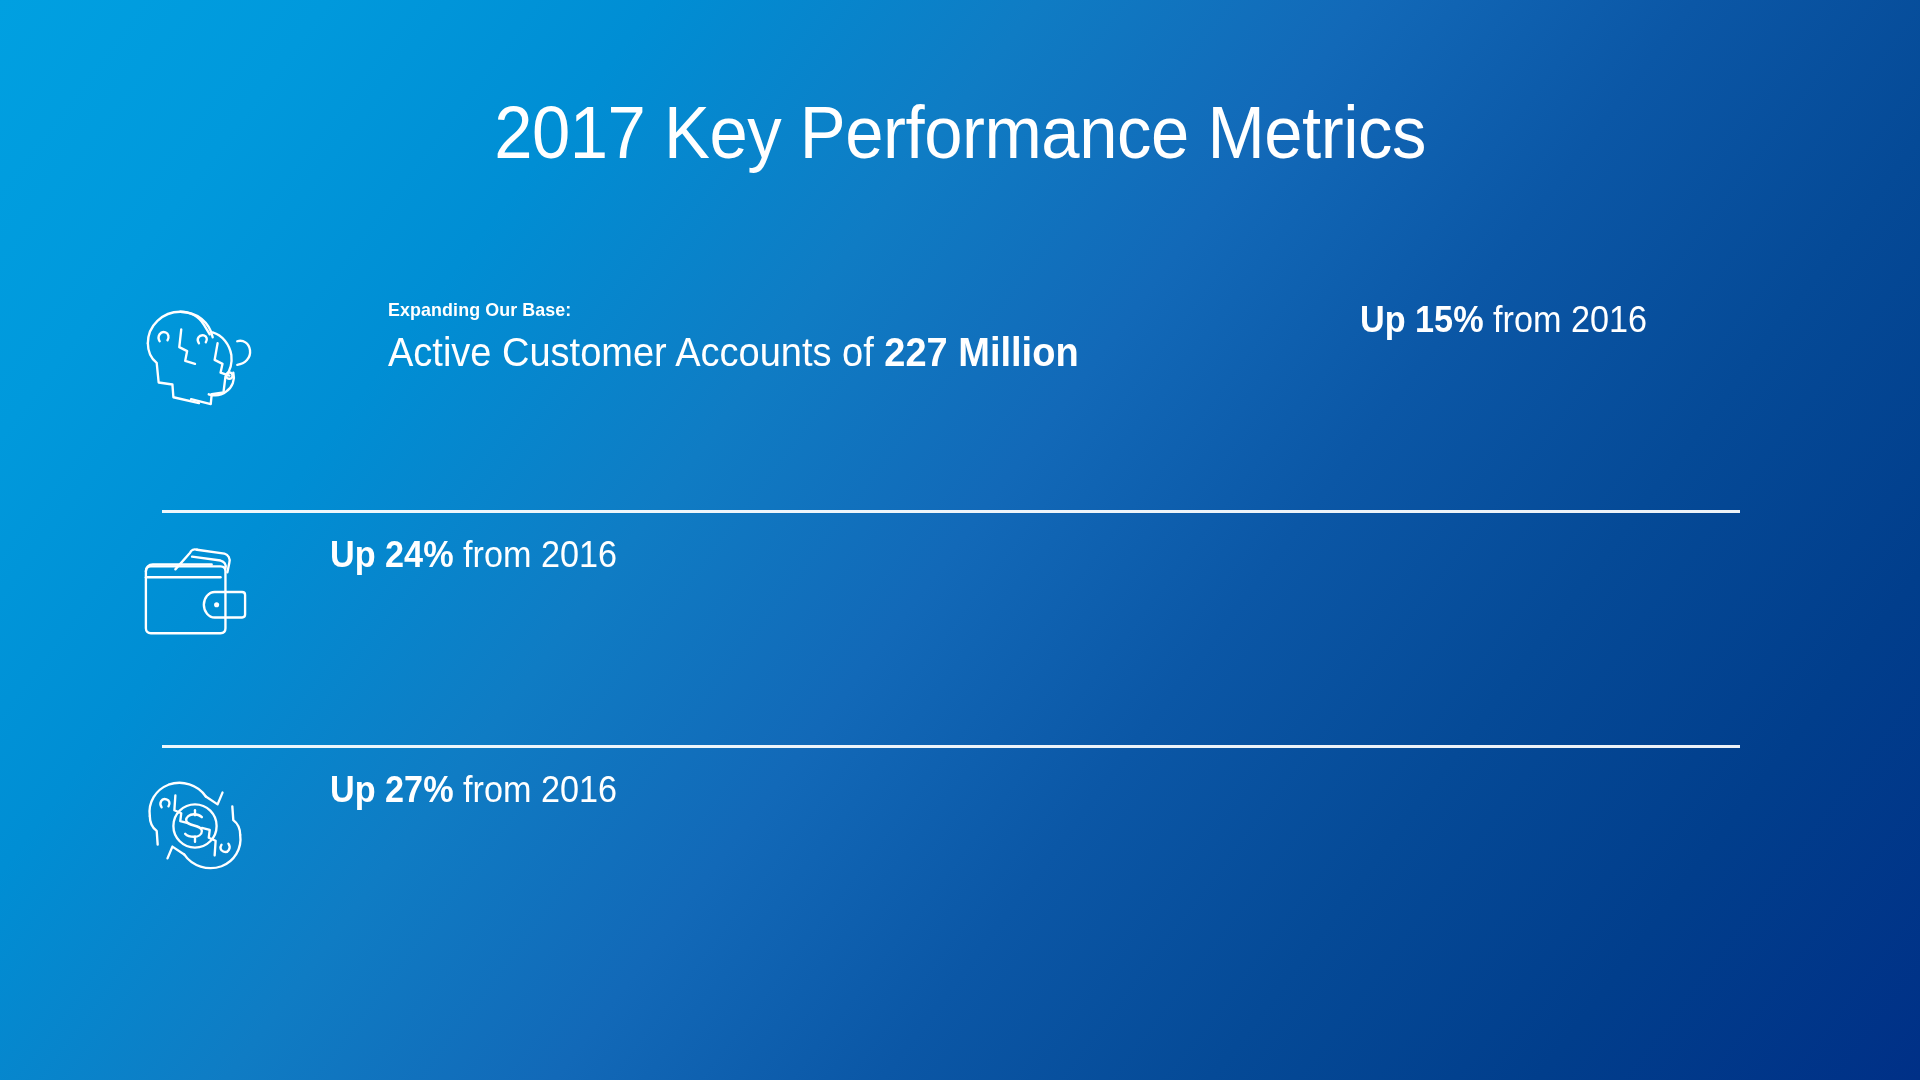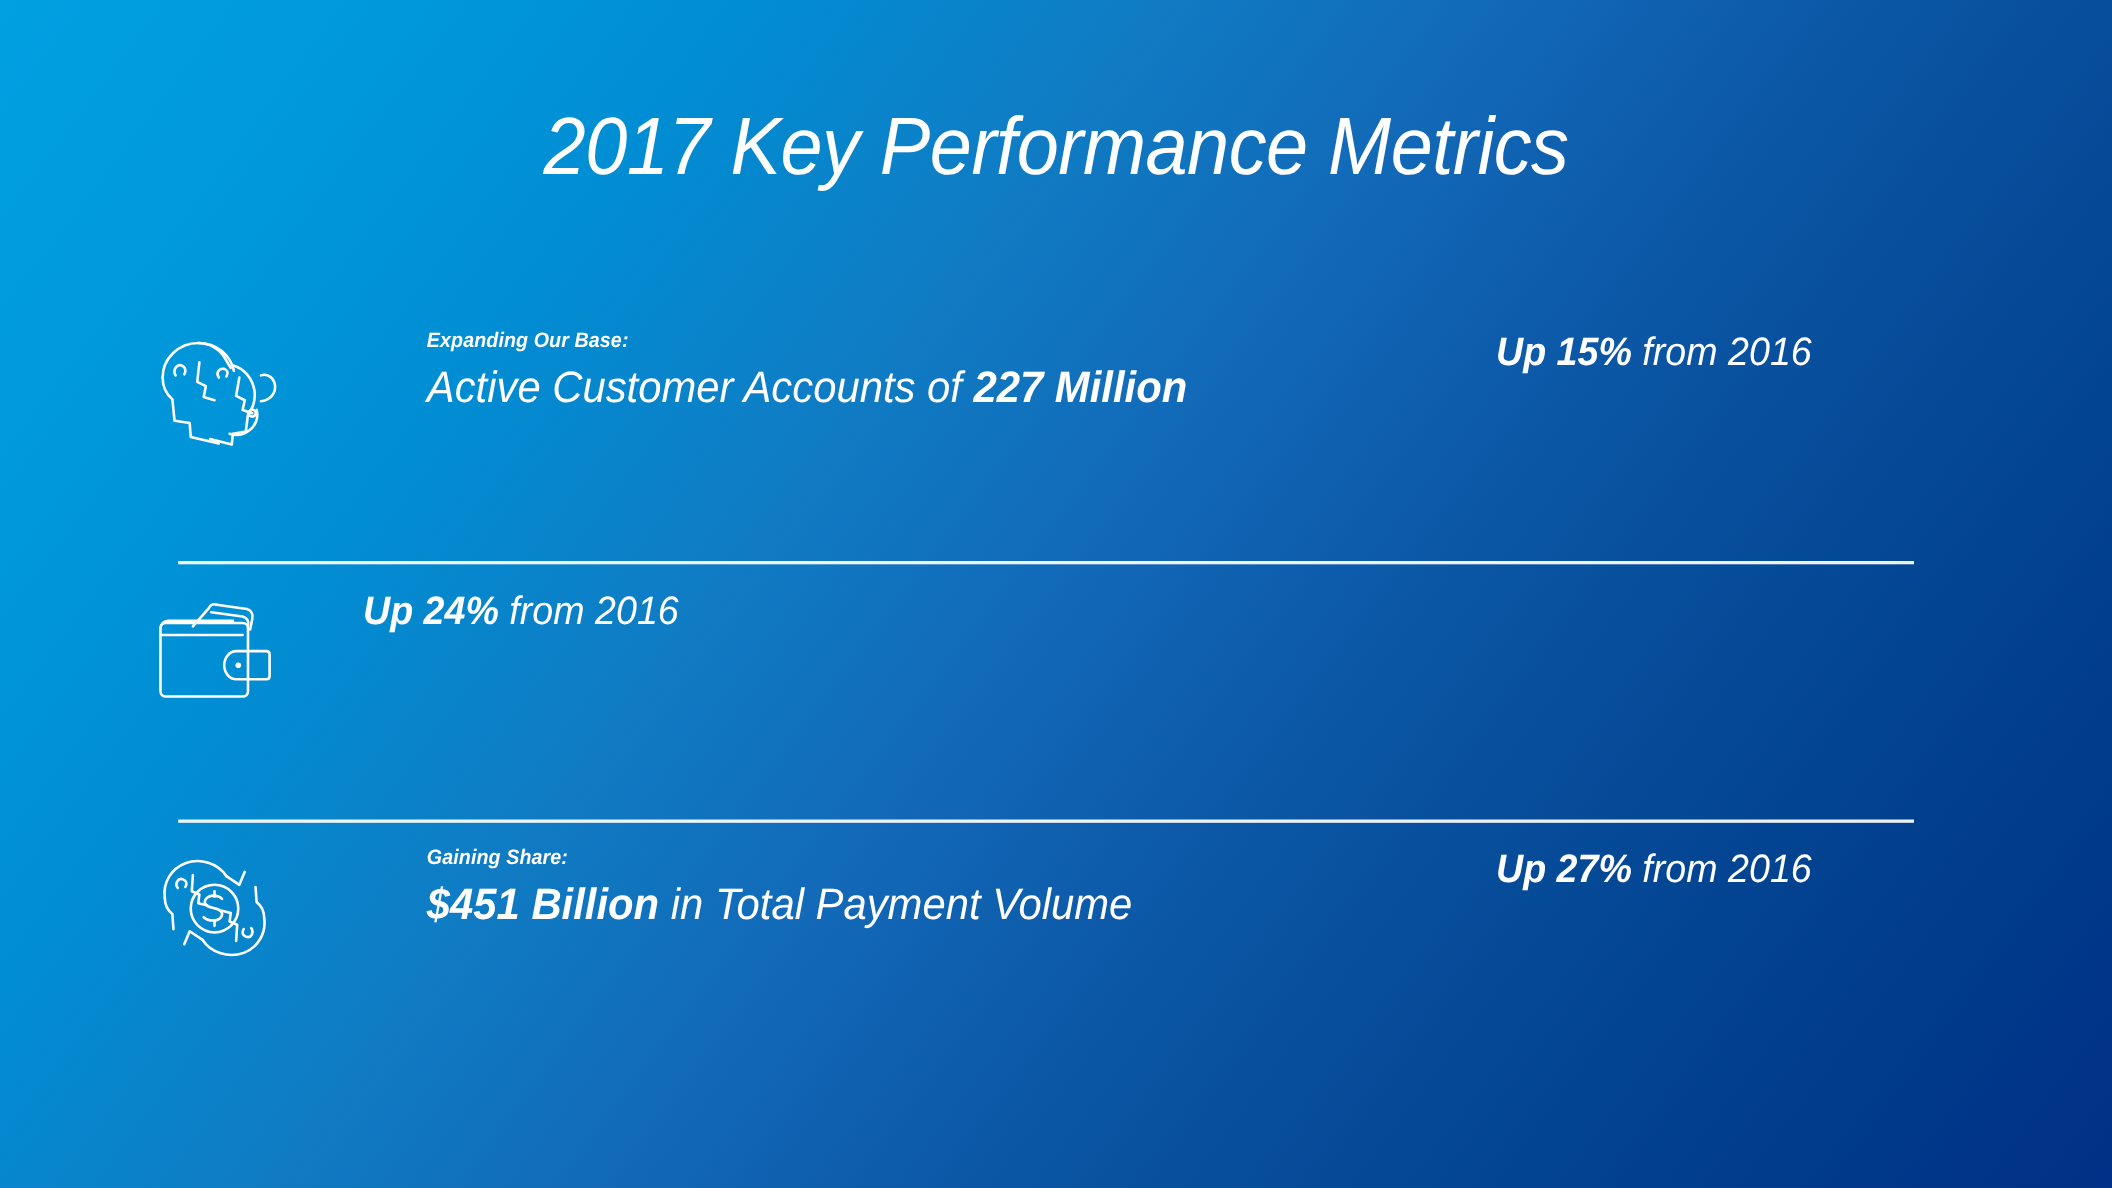--- a/index.html
+++ b/index.html
@@ -21,21 +21,20 @@
       linear-gradient(127deg,
         #00a0e1 0%,
         #0099dc 12%,
         #008ed4 24%,
         #0f7cc4 38%,
         #1269b8 50%,
         #0b57a6 62%,
         #054a97 74%,
         #013e8c 86%,
         #003087 100%);
-    font-style: italic;
   }
 
   
   .title {
     position: absolute;
     left: 0;
     right: 0;
     top: 96px;
     text-align: center;
     font-size: 74px;
@@ -205,24 +204,20 @@
             <path d="M94 75c3 4 0 10-5 8-3-1-4-4-2-7"></path>
             <path d="M80 87l1-15-7-3 1-8-8-2"></path>
             <path d="M49 86l-12-8-5 12"></path>
             <circle cx="60" cy="57" r="22"></circle>
             <path d="M67 48c-2-2-5-3-8-3-5 0-8 3-8 6 0 7 16 4 16 11 0 4-4 6-8 6-4 0-7-1-9-3"></path>
             <path d="M60 41v5"></path>
             <path d="M60 68v5"></path>
           </svg>
         </span>
       </div>
-      <div class="text-cell">
-        <div class="eyebrow">Gaining Share:</div>
-        <div class="headline"><span></span><span class="strong">$451 Billion</span><span> in Total Payment Volume</span></div>
-      </div>
       <div class="delta-cell"><span class="strong">Up 27%</span><span> from 2016</span></div>
     </div>
 
   </div>
 
   <div class="divider d1"></div>
   <div class="divider d2"></div>
 
 </div>
 

